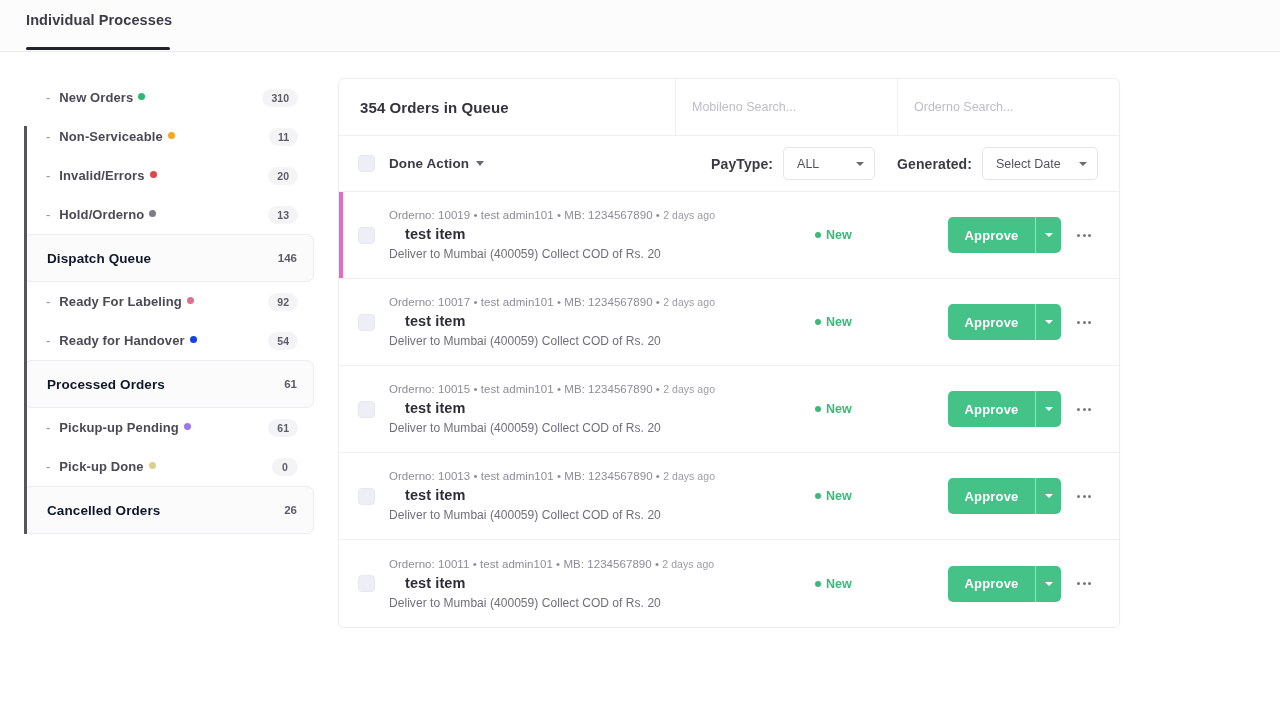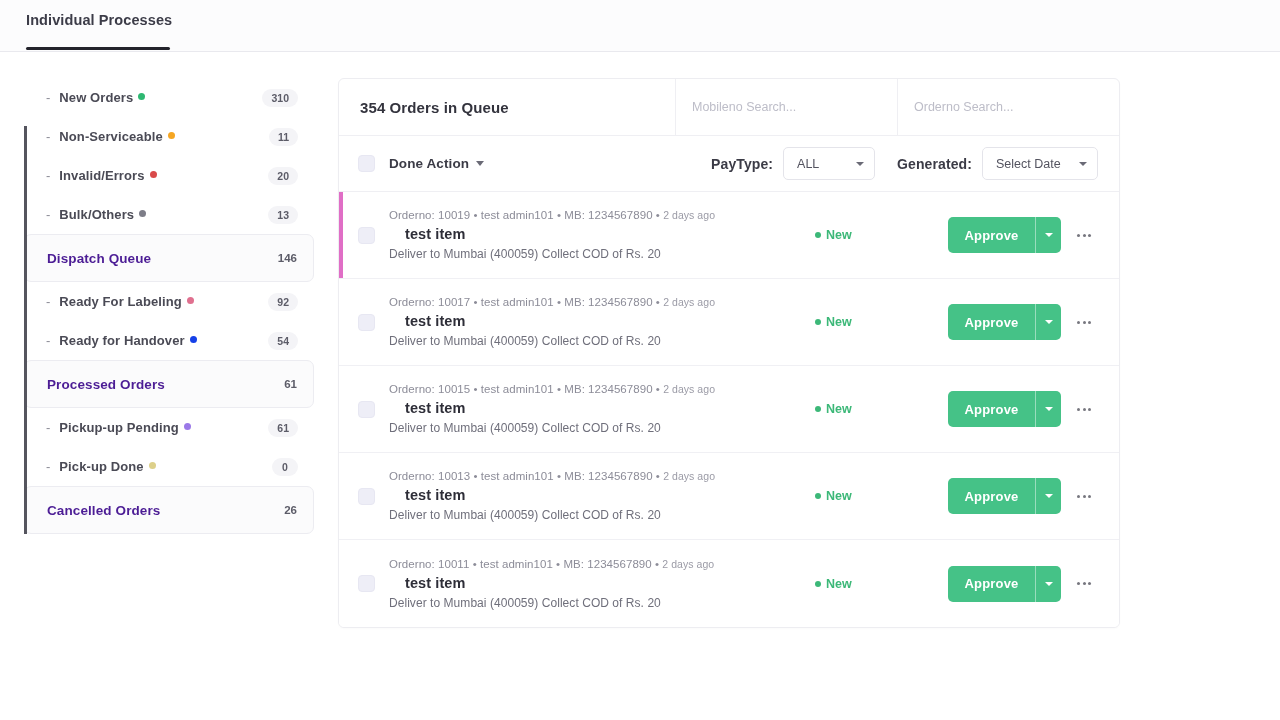--- a/index.html
+++ b/index.html
@@ -41,21 +41,21 @@
     display: flex; align-items: center;
     padding: 0 16px 0 22px;
     margin-bottom: 0;
     overflow: hidden;
   }
   .side-card.active .side-label { color: #e87ac3; font-weight: 600; }
   .side-accent {
     position: absolute; left: 0; top: 0; width: 5px; height: 100%;
     background: #e06ec6; border-radius: 7px 0 0 7px;
   }
-  .side-label { font-size: 13.5px; color: #4c1d95; font-weight: 600; flex: 1; letter-spacing: .1px; }
+  .side-label { font-size: 13.5px; color: #0f172a; font-weight: 600; flex: 1; letter-spacing: .1px; }
   .side-count { font-size: 11.5px; color: #5c5c68; font-weight: 600; }
 
   .rail {
     position: absolute; left: 0; top: 48px; width: 3px; bottom: 0;
     background: #55555e;
   }
   .side-sub-wrap { position: relative; padding-left: 0; }
   .side-sub {
     position: relative;
     height: 39px;
@@ -204,21 +204,21 @@
         </div>
         <div class="side-sub">
           <span class="dash">-</span>
           <span class="sub-label">Invalid/Errors</span>
           <span class="dot" style="background:#d94a4a"></span>
           <span class="spacer"></span>
           <span class="sub-count">20</span>
         </div>
         <div class="side-sub">
           <span class="dash">-</span>
-          <span class="sub-label">Bulk/Others</span>
+          <span class="sub-label">Hold/Orderno</span>
           <span class="dot" style="background:#7d7d88"></span>
           <span class="spacer"></span>
           <span class="sub-count">13</span>
         </div>
       </div>
       <div class="side-card">
         <span class="side-label">Dispatch Queue</span>
         <span class="side-count">146</span>
       </div>
       <div class="side-sub-wrap">

